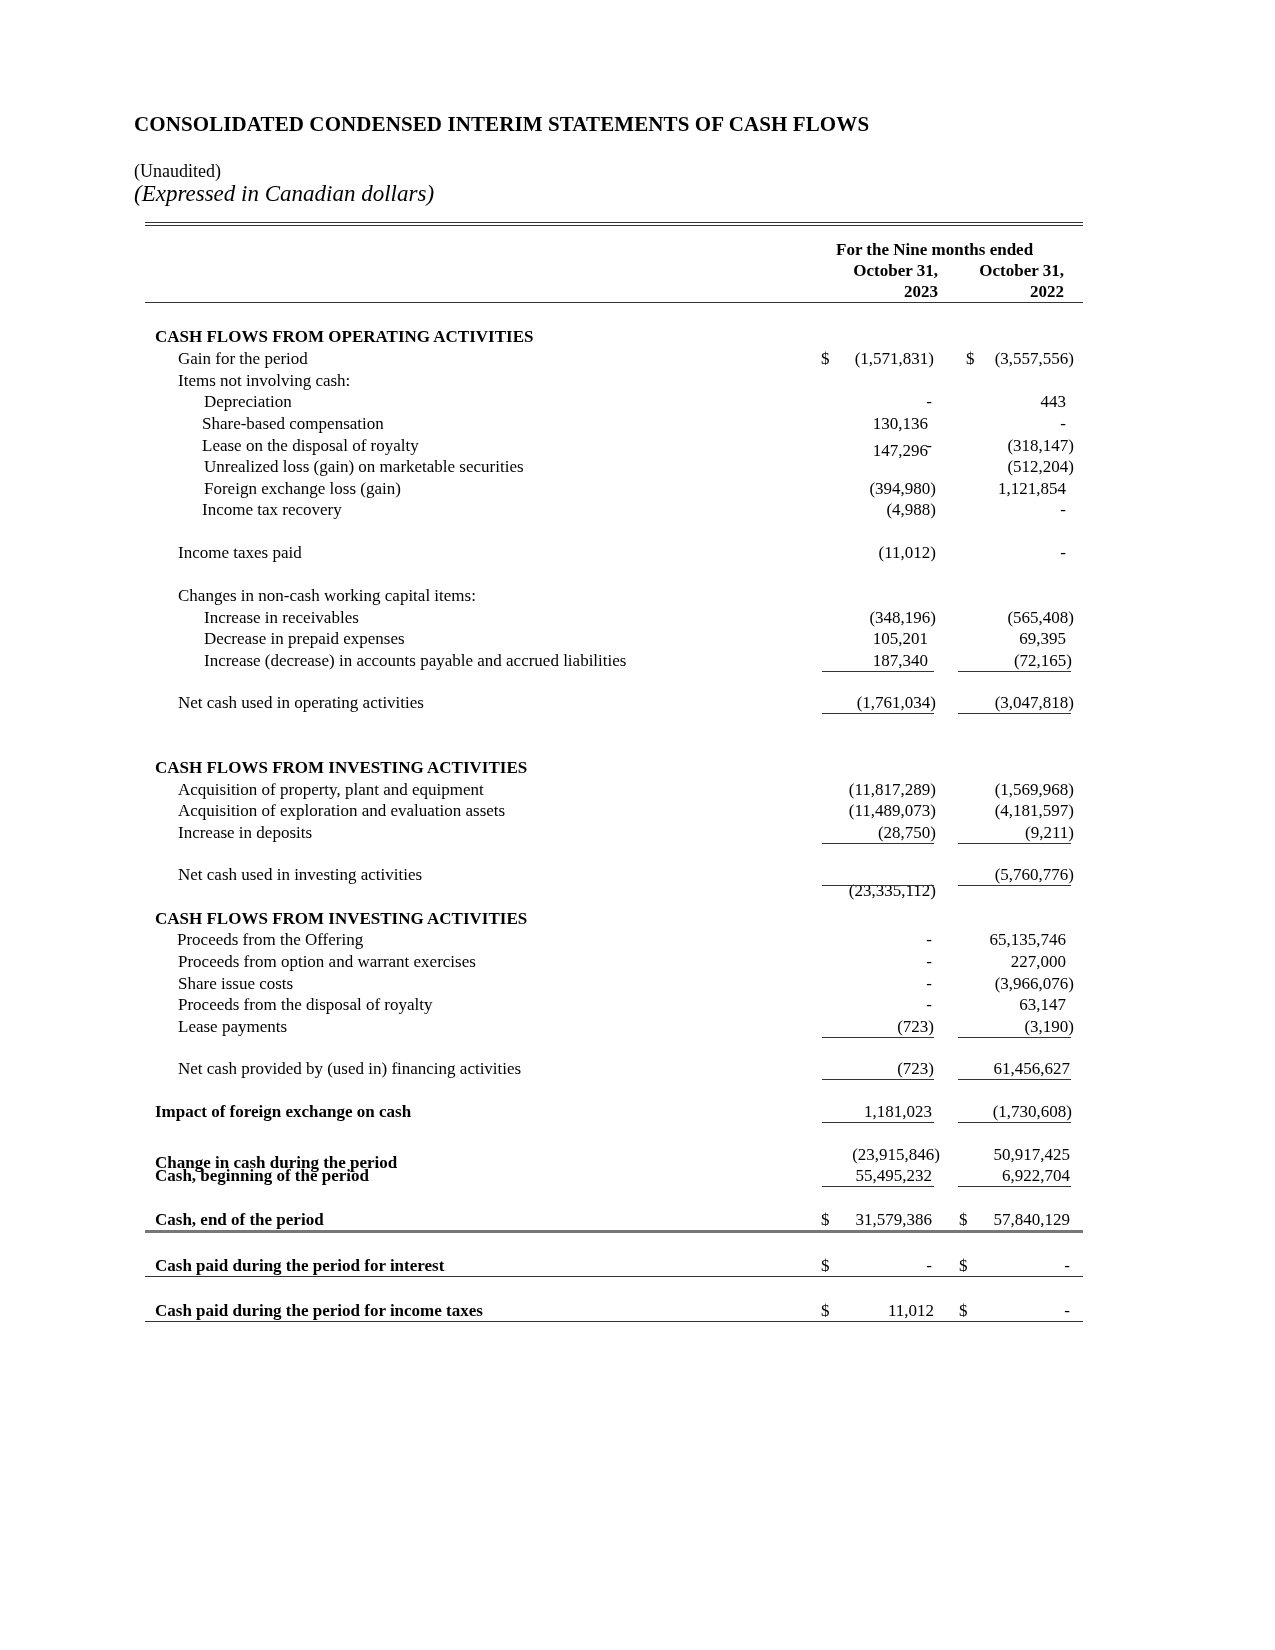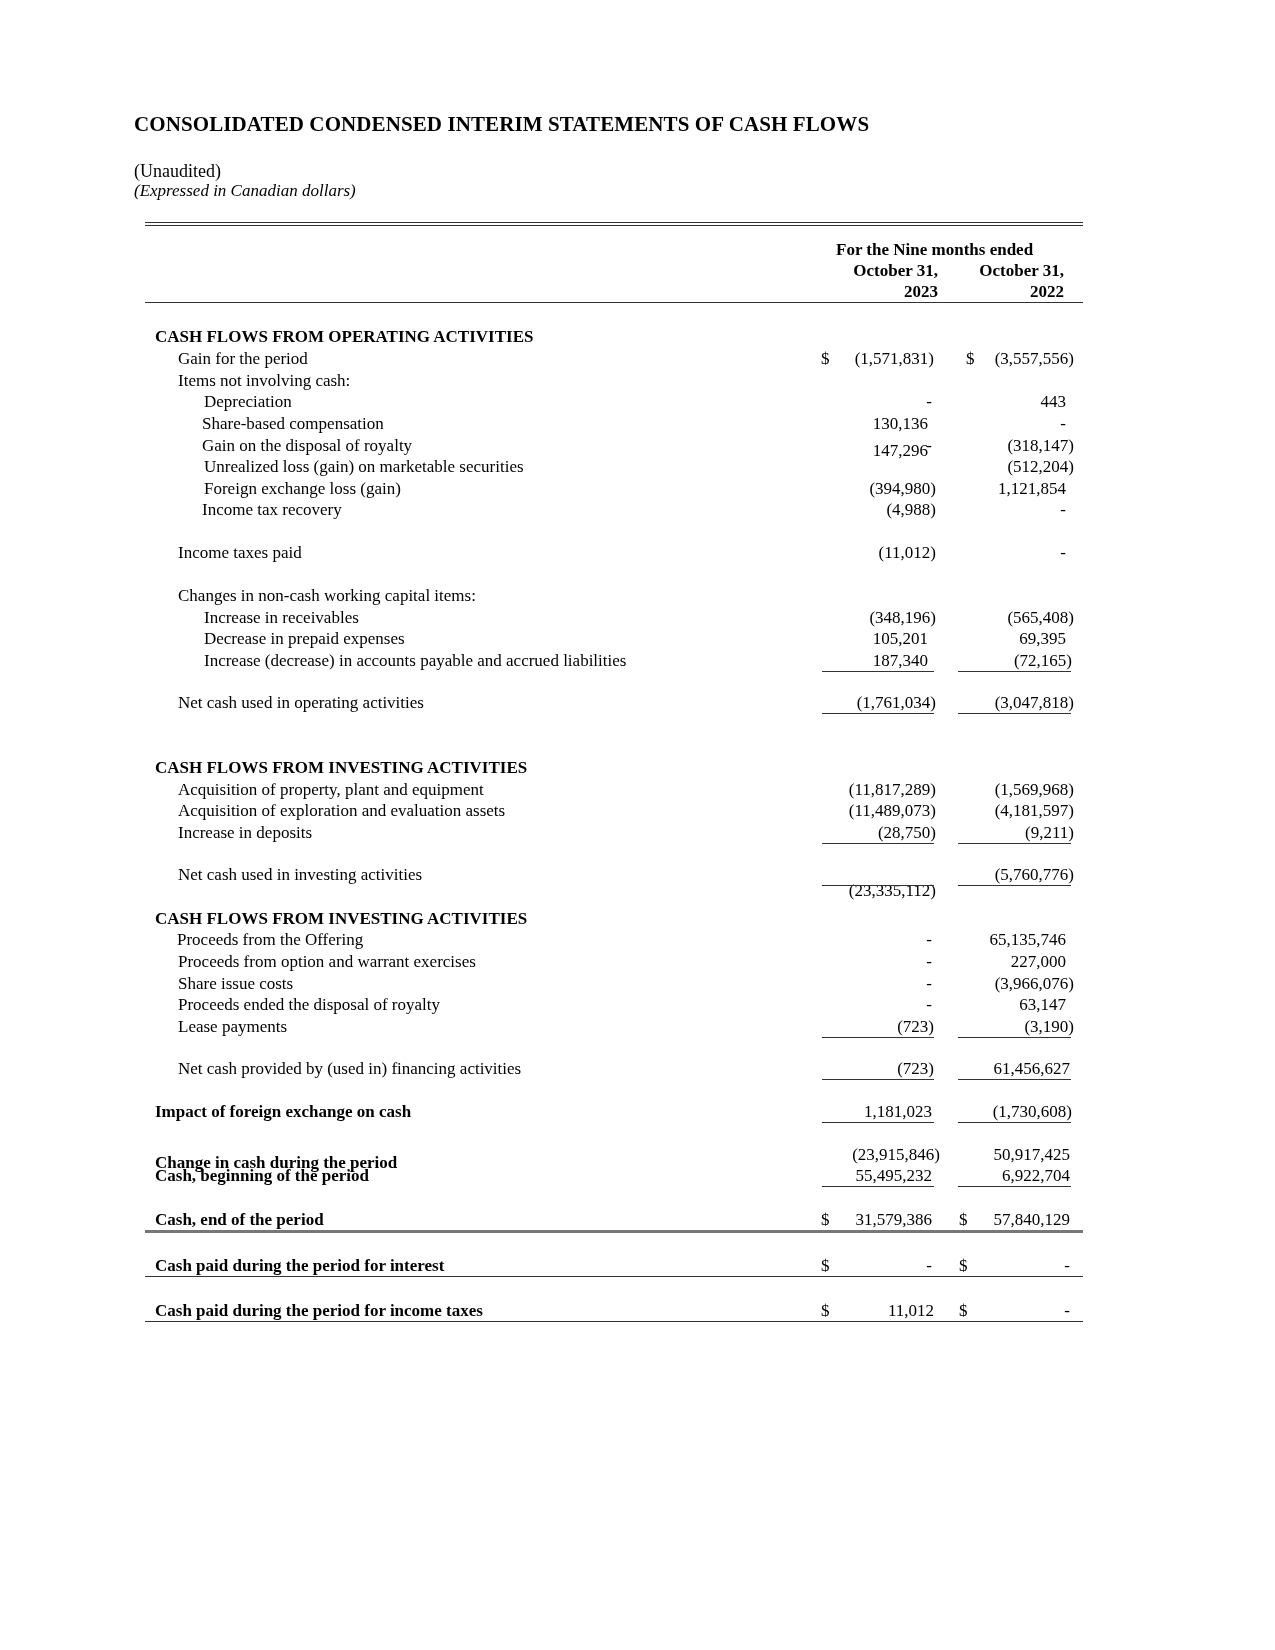--- a/index.html
+++ b/index.html
@@ -5,21 +5,21 @@
     html, body { margin: 0; padding: 0; background: #ffffff; }
     body {
       width: 1275px; height: 1650px; position: relative; overflow: hidden;
       font-family: "Liberation Serif", "DejaVu Serif", serif; color: #000;
     }
     .title {
       position: absolute; left: 134px; top: 112px;
       font-size: 21px; font-weight: bold; letter-spacing: 0.1px;
     }
     .sub1 { position: absolute; left: 134px; top: 161px; font-size: 18px; }
-    .sub2 { position: absolute; left: 134px; top: 181px; font-size: 17px; font-style: italic; }
+    .sub2 { position: absolute; left: 134px; top: 181px; font-size: 23px; font-style: italic; }
 
     .dbl-top {
       position: absolute; left: 145px; width: 938px; top: 222px; height: 2px;
       border-top: 1px solid #333; border-bottom: 1px solid #333;
     }
     .hdr {
       position: absolute; font-size: 17px; font-weight: bold; text-align: right; white-space: nowrap;
     }
     .hdr-line { position: absolute; left: 145px; width: 938px; top: 302px; height: 0; border-top: 1px solid #333; }
 
@@ -61,21 +61,21 @@
 <div class="lbl" style="left:178px; top:370px;">Items not involving cash:</div>
 
 <div class="lbl" style="left:204px; top:391px;">Depreciation</div>
 <div class="v" style="right:343px; top:391px;">-</div>
 <div class="v" style="right:209px; top:391px;">443</div>
 
 <div class="lbl" style="left:202px; top:413px;">Share-based compensation</div>
 <div class="v" style="right:347px; top:413px;">130,136</div>
 <div class="v" style="right:209px; top:413px;">-</div>
 
-<div class="lbl" style="left:202px; top:435px;">Gain on the disposal of royalty</div>
+<div class="lbl" style="left:202px; top:435px;">Lease on the disposal of royalty</div>
 <div class="v" style="right:343px; top:435px;">-</div>
 <div class="v" style="right:201px; top:435px;">(318,147)</div>
 
 <div class="lbl" style="left:204px; top:456px;">Unrealized loss (gain) on marketable securities</div>
 <div class="v" style="right:347px; top:440px;text-align:center;">147,296</div>
 <div class="v" style="right:201px; top:456px;">(512,204)</div>
 
 <div class="lbl" style="left:204px; top:478px;">Foreign exchange loss (gain)</div>
 <div class="v" style="right:339px; top:478px;">(394,980)</div>
 <div class="v" style="right:209px; top:478px;">1,121,854</div>
@@ -139,21 +139,21 @@
 <div class="v" style="right:209px; top:929px;">65,135,746</div>
 
 <div class="lbl" style="left:178px; top:951px;">Proceeds from option and warrant exercises</div>
 <div class="v" style="right:343px; top:951px;">-</div>
 <div class="v" style="right:209px; top:951px;">227,000</div>
 
 <div class="lbl" style="left:178px; top:973px;">Share issue costs</div>
 <div class="v" style="right:343px; top:973px;">-</div>
 <div class="v" style="right:201px; top:973px;">(3,966,076)</div>
 
-<div class="lbl" style="left:178px; top:994px;">Proceeds ended the disposal of royalty</div>
+<div class="lbl" style="left:178px; top:994px;">Proceeds from the disposal of royalty</div>
 <div class="v" style="right:343px; top:994px;">-</div>
 <div class="v" style="right:209px; top:994px;">63,147</div>
 
 <div class="lbl" style="left:178px; top:1016px;">Lease payments</div>
 <div class="v" style="right:341px; top:1016px;">(723)</div>
 <div class="v" style="right:201px; top:1016px;">(3,190)</div>
 <div class="ul ul1" style="top:1037px;"></div>
 <div class="ul ul2" style="top:1037px;"></div>
 
 <div class="lbl" style="left:178px; top:1058px;">Net cash provided by (used in) financing activities</div>

